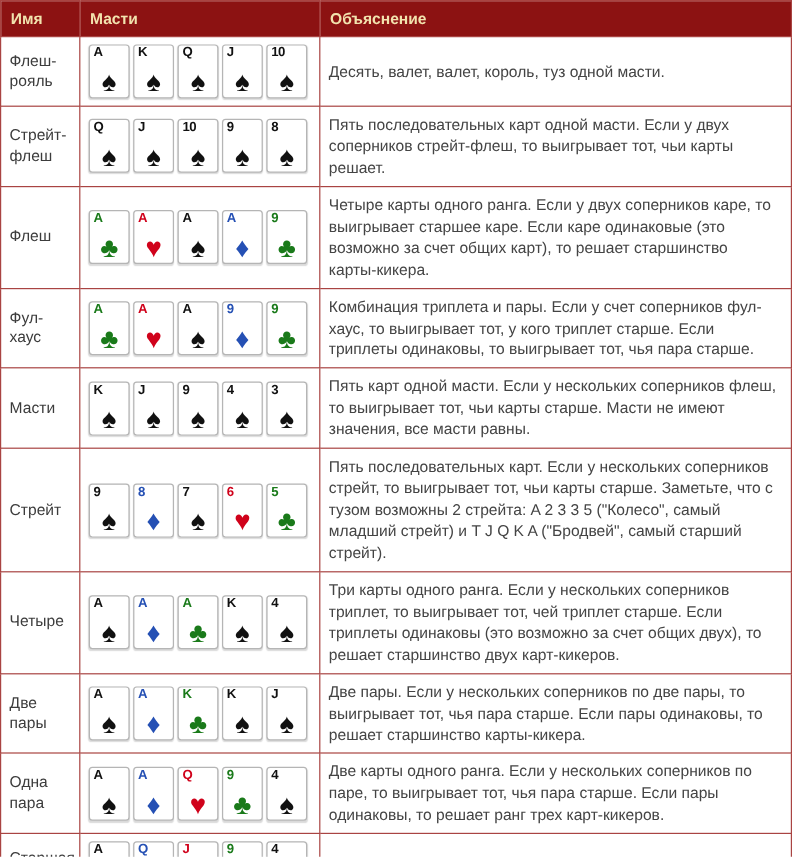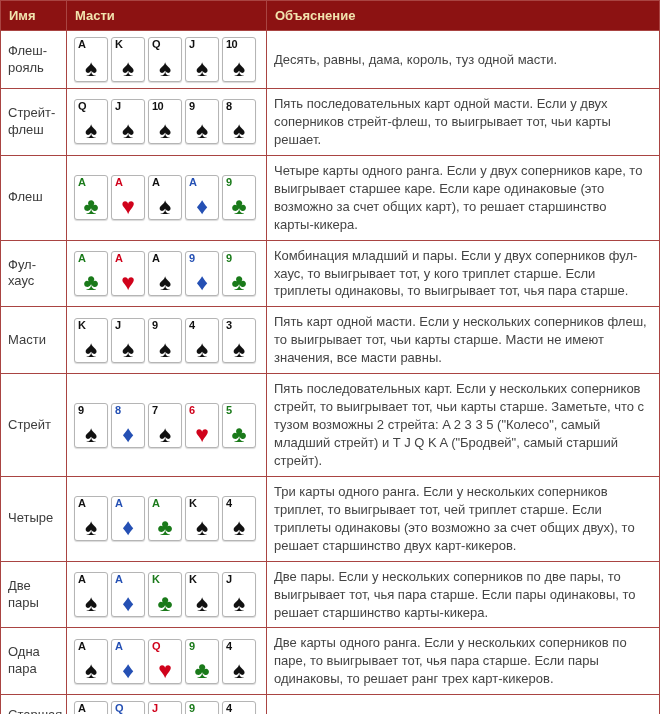--- a/index.html
+++ b/index.html
@@ -113,21 +113,21 @@
             <span class="card">
               <span class="rank" style="color: rgb(17, 17, 17);">J</span>
               <span class="suit" style="color: rgb(17, 17, 17);">♠</span>
             </span>
             <span class="card">
               <span class="rank" style="color: rgb(17, 17, 17);">10</span>
               <span class="suit" style="color: rgb(17, 17, 17);">♠</span>
             </span>
           </div>
         </td>
-        <td class="explanation-cell">Десять, равны, дама, король, туз одной масти.</td>
+        <td class="explanation-cell">Десять, валет, валет, король, туз одной масти.</td>
       </tr>
       <tr>
         <td class="name-cell">Стрейт-флеш</td>
         <td class="example-cell">
           <div class="cards">
             <span class="card">
               <span class="rank" style="color: rgb(17, 17, 17);">Q</span>
               <span class="suit" style="color: rgb(17, 17, 17);">♠</span>
             </span>
             <span class="card">
@@ -197,21 +197,21 @@
             <span class="card">
               <span class="rank" style="color: rgb(37, 80, 180);">9</span>
               <span class="suit" style="color: rgb(37, 80, 180);">♦</span>
             </span>
             <span class="card">
               <span class="rank" style="color: rgb(26, 122, 26);">9</span>
               <span class="suit" style="color: rgb(26, 122, 26);">♣</span>
             </span>
           </div>
         </td>
-        <td class="explanation-cell">Комбинация младший и пары. Если у двух соперников фул-хаус, то выигрывает тот, у кого триплет старше. Если триплеты одинаковы, то выигрывает тот, чья пара старше.</td>
+        <td class="explanation-cell">Комбинация триплета и пары. Если у счет соперников фул-хаус, то выигрывает тот, у кого триплет старше. Если триплеты одинаковы, то выигрывает тот, чья пара старше.</td>
       </tr>
       <tr>
         <td class="name-cell">Масти</td>
         <td class="example-cell">
           <div class="cards">
             <span class="card">
               <span class="rank" style="color: rgb(17, 17, 17);">K</span>
               <span class="suit" style="color: rgb(17, 17, 17);">♠</span>
             </span>
             <span class="card">

